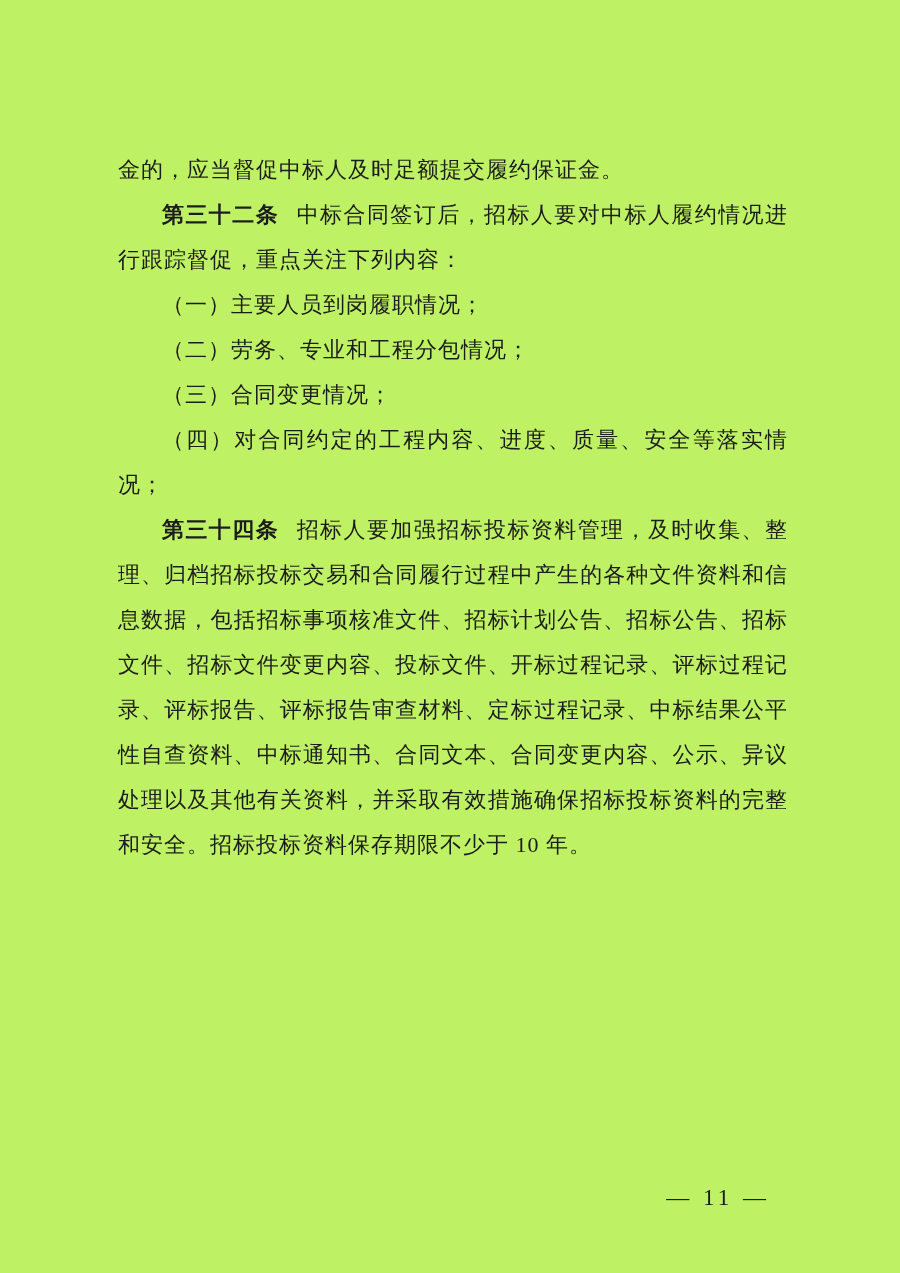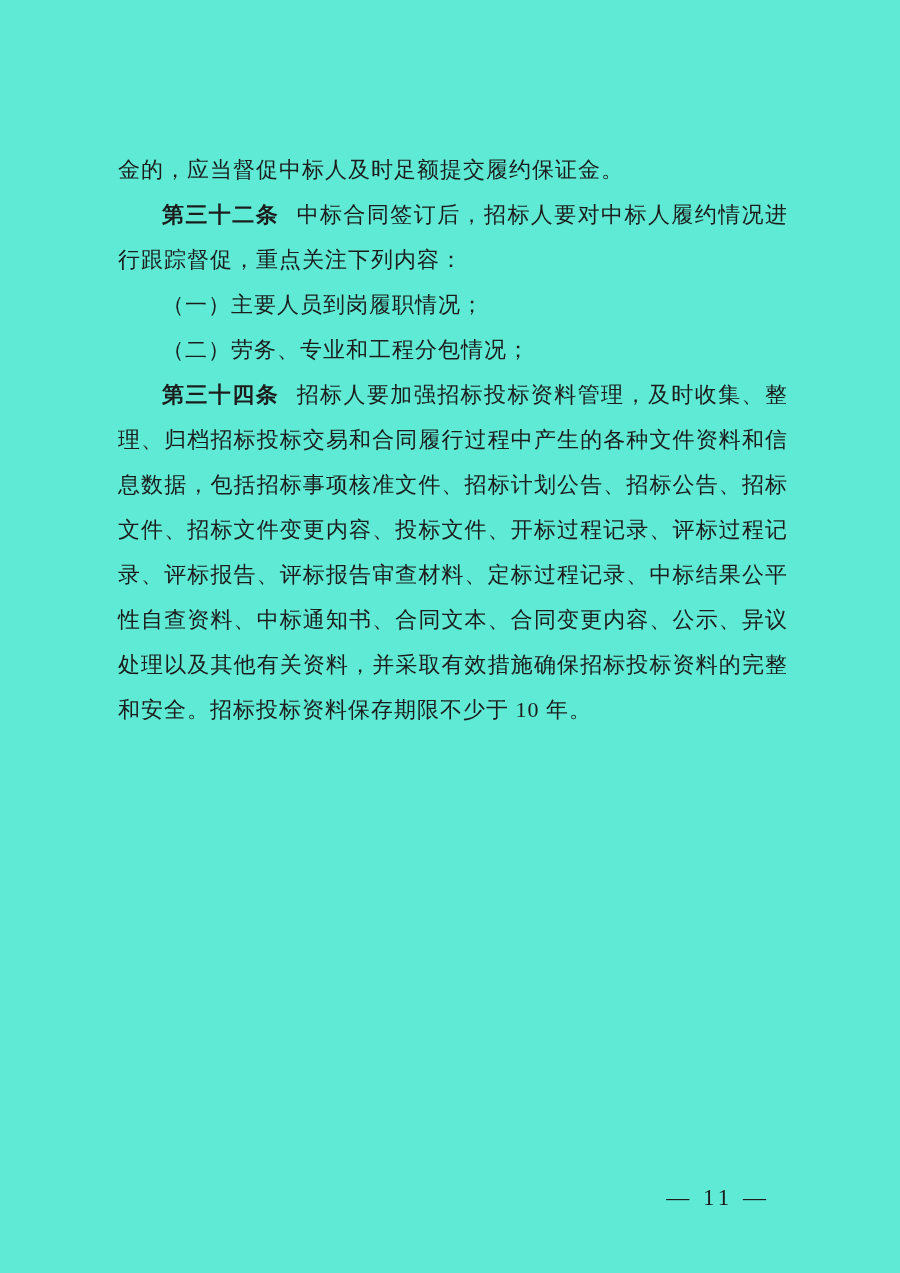--- a/index.html
+++ b/index.html
@@ -4,21 +4,21 @@
 <style>
   html, body {
     margin: 0;
     padding: 0;
     background: #ffffff;
   }
   .page {
     position: relative;
     width: 900px;
     height: 1273px;
-    background: #5eead4;
+    background: #bef264;
     overflow: hidden;
     font-family: "Liberation Serif", "DejaVu Serif", serif;
     color: #1c1c1c;
   }
   .content {
     padding: 147px 112px 0 118px;
     font-size: 22px;
     line-height: 45px;
     letter-spacing: 1px;
     text-align: justify;
@@ -52,21 +52,23 @@
   <div class="content">
 
     <p class="para no-indent">金的，应当督促中标人及时足额提交履约保证金。</p>
 
     <p class="para"><span class="article-title">第三十二条</span><span>中标合同签订后，招标人要对中标人履约情况进行跟踪督促，重点关注下列内容：</span></p>
 
     <p class="para">（一）主要人员到岗履职情况；</p>
 
     <p class="para">（二）劳务、专业和工程分包情况；</p>
 
+    <p class="para">（三）合同变更情况；</p>
 
+    <p class="para">（四）对合同约定的工程内容、进度、质量、安全等落实情况；</p>
 
 
 
 
     <p class="para"><span class="article-title">第三十四条</span><span>招标人要加强招标投标资料管理，及时收集、整理、归档招标投标交易和合同履行过程中产生的各种文件资料和信息数据，包括招标事项核准文件、招标计划公告、招标公告、招标文件、招标文件变更内容、投标文件、开标过程记录、评标过程记录、评标报告、评标报告审查材料、定标过程记录、中标结果公平性自查资料、中标通知书、合同文本、合同变更内容、公示、异议处理以及其他有关资料，并采取有效措施确保招标投标资料的完整和安全。招标投标资料保存期限不少于 10 年。</span></p>
 
   </div>
 
   <div class="footer">
     <span>— 11 —</span>

